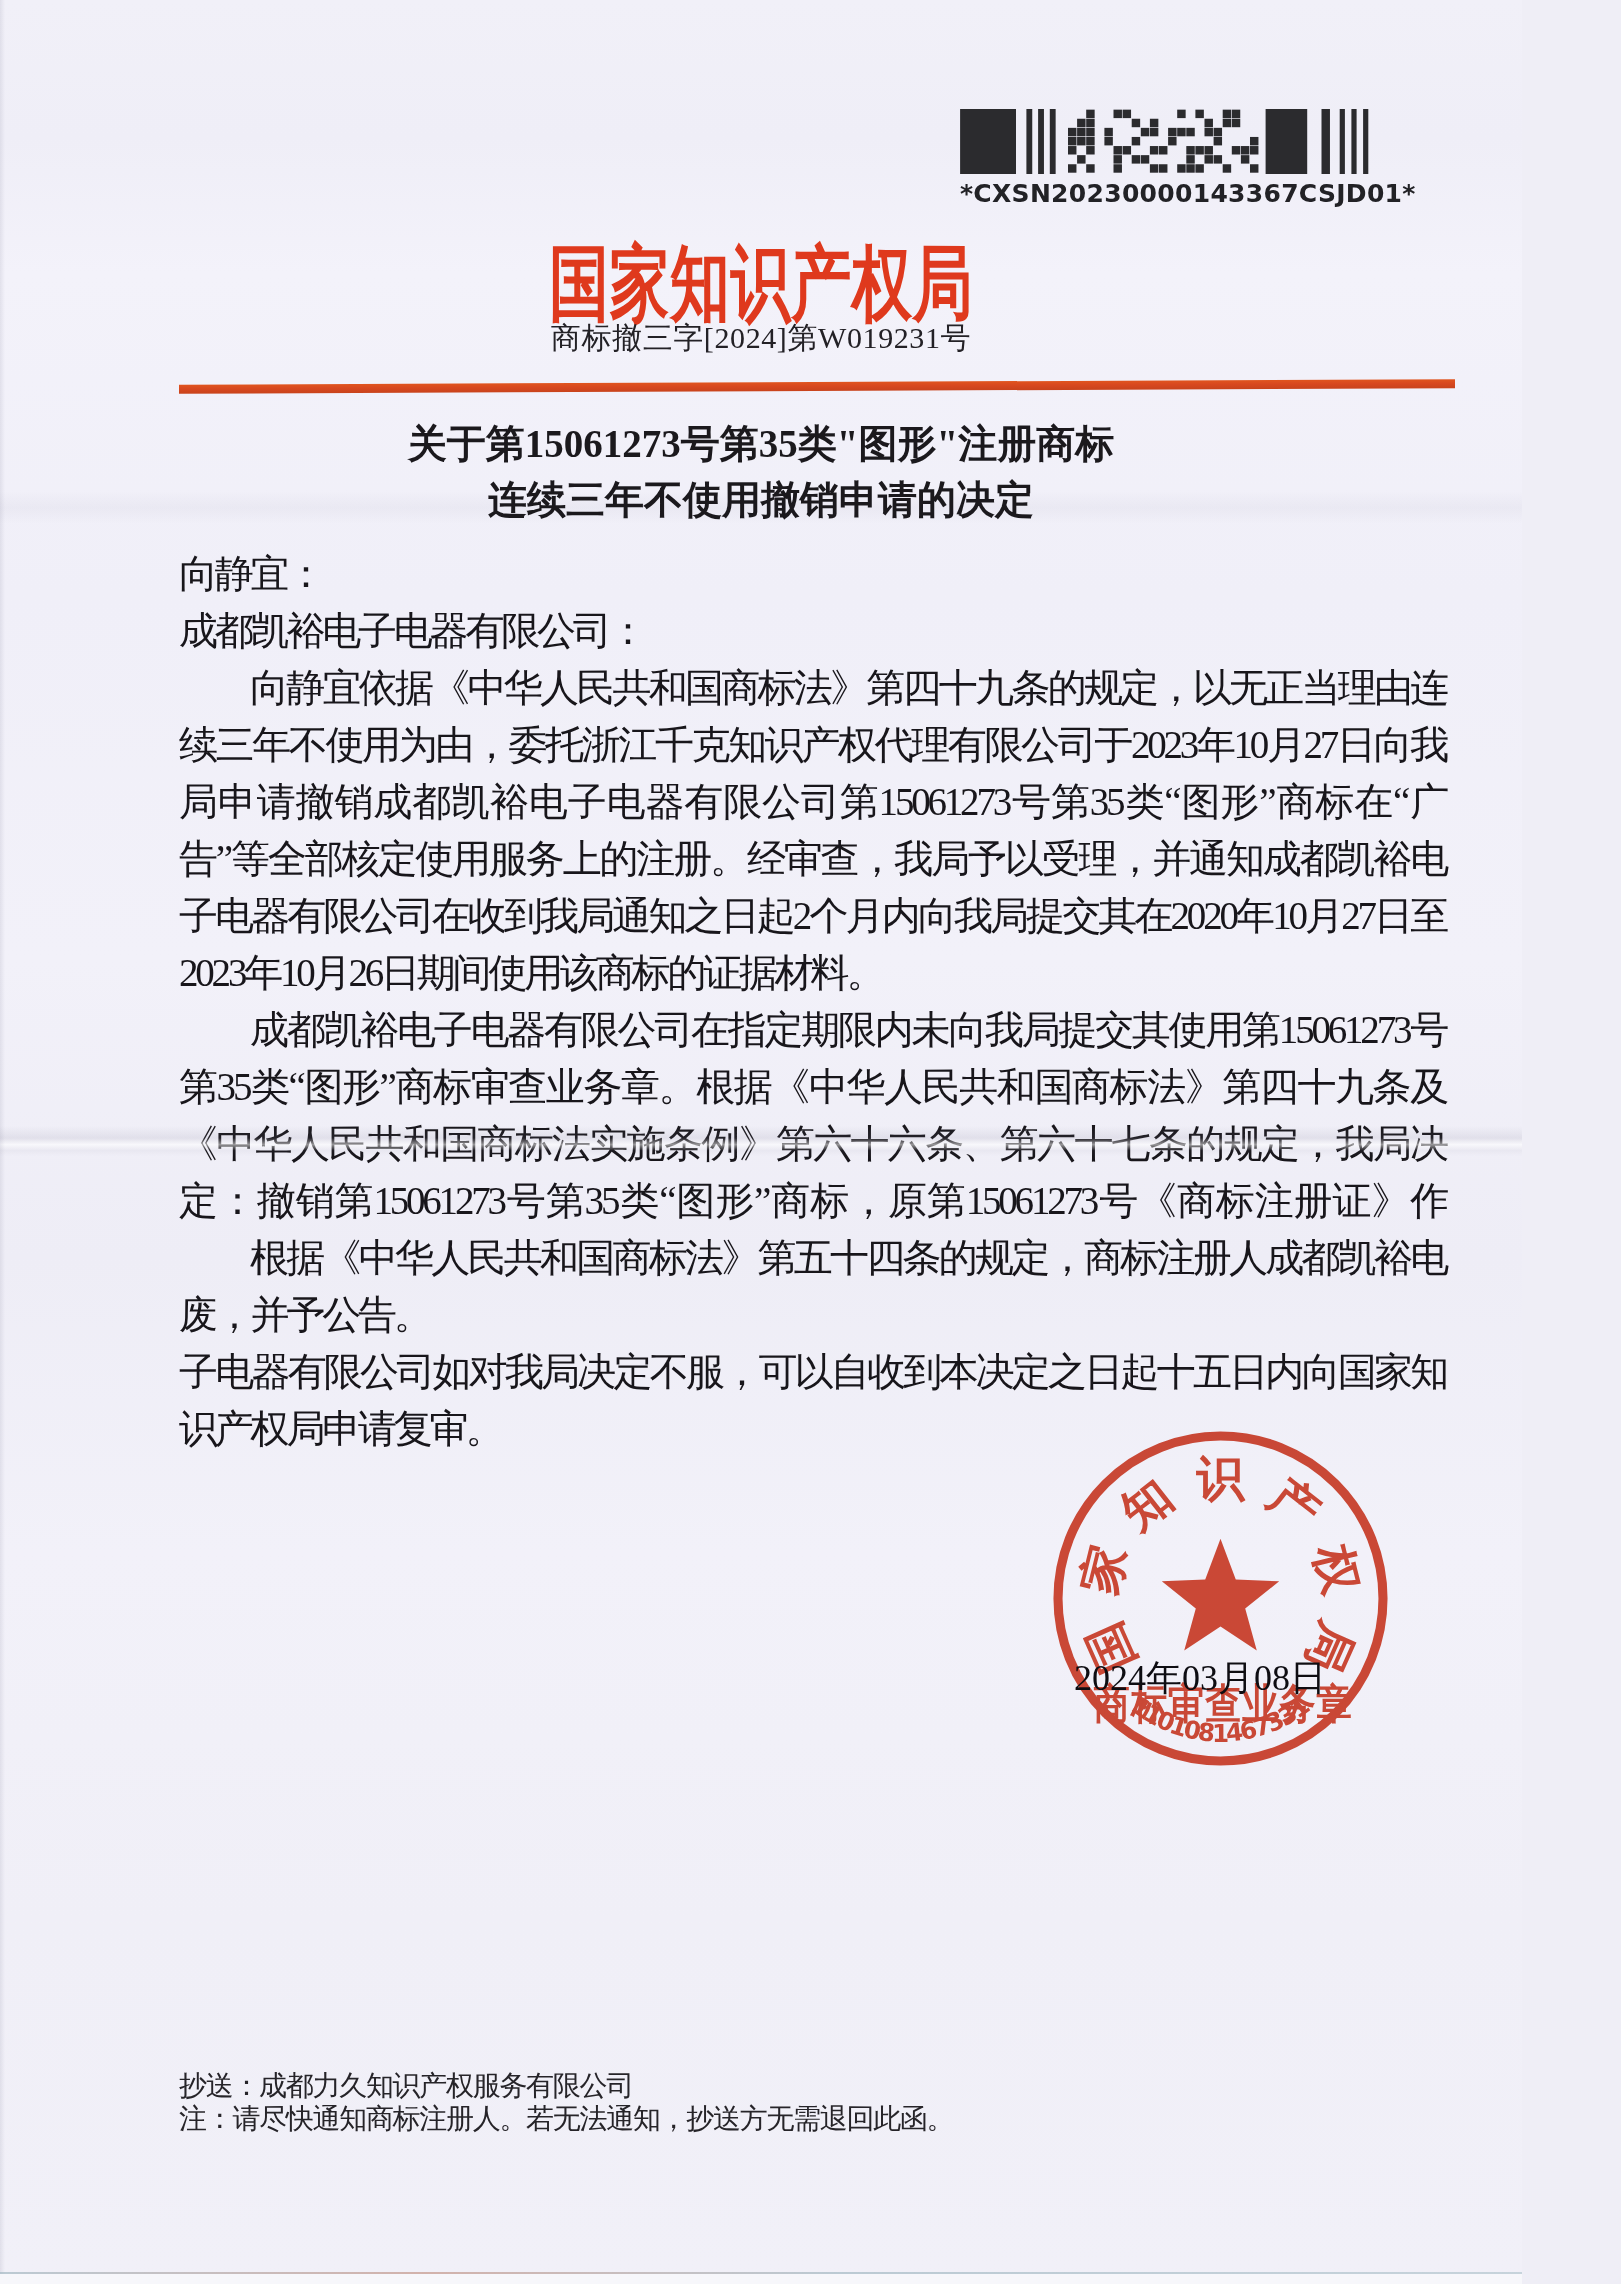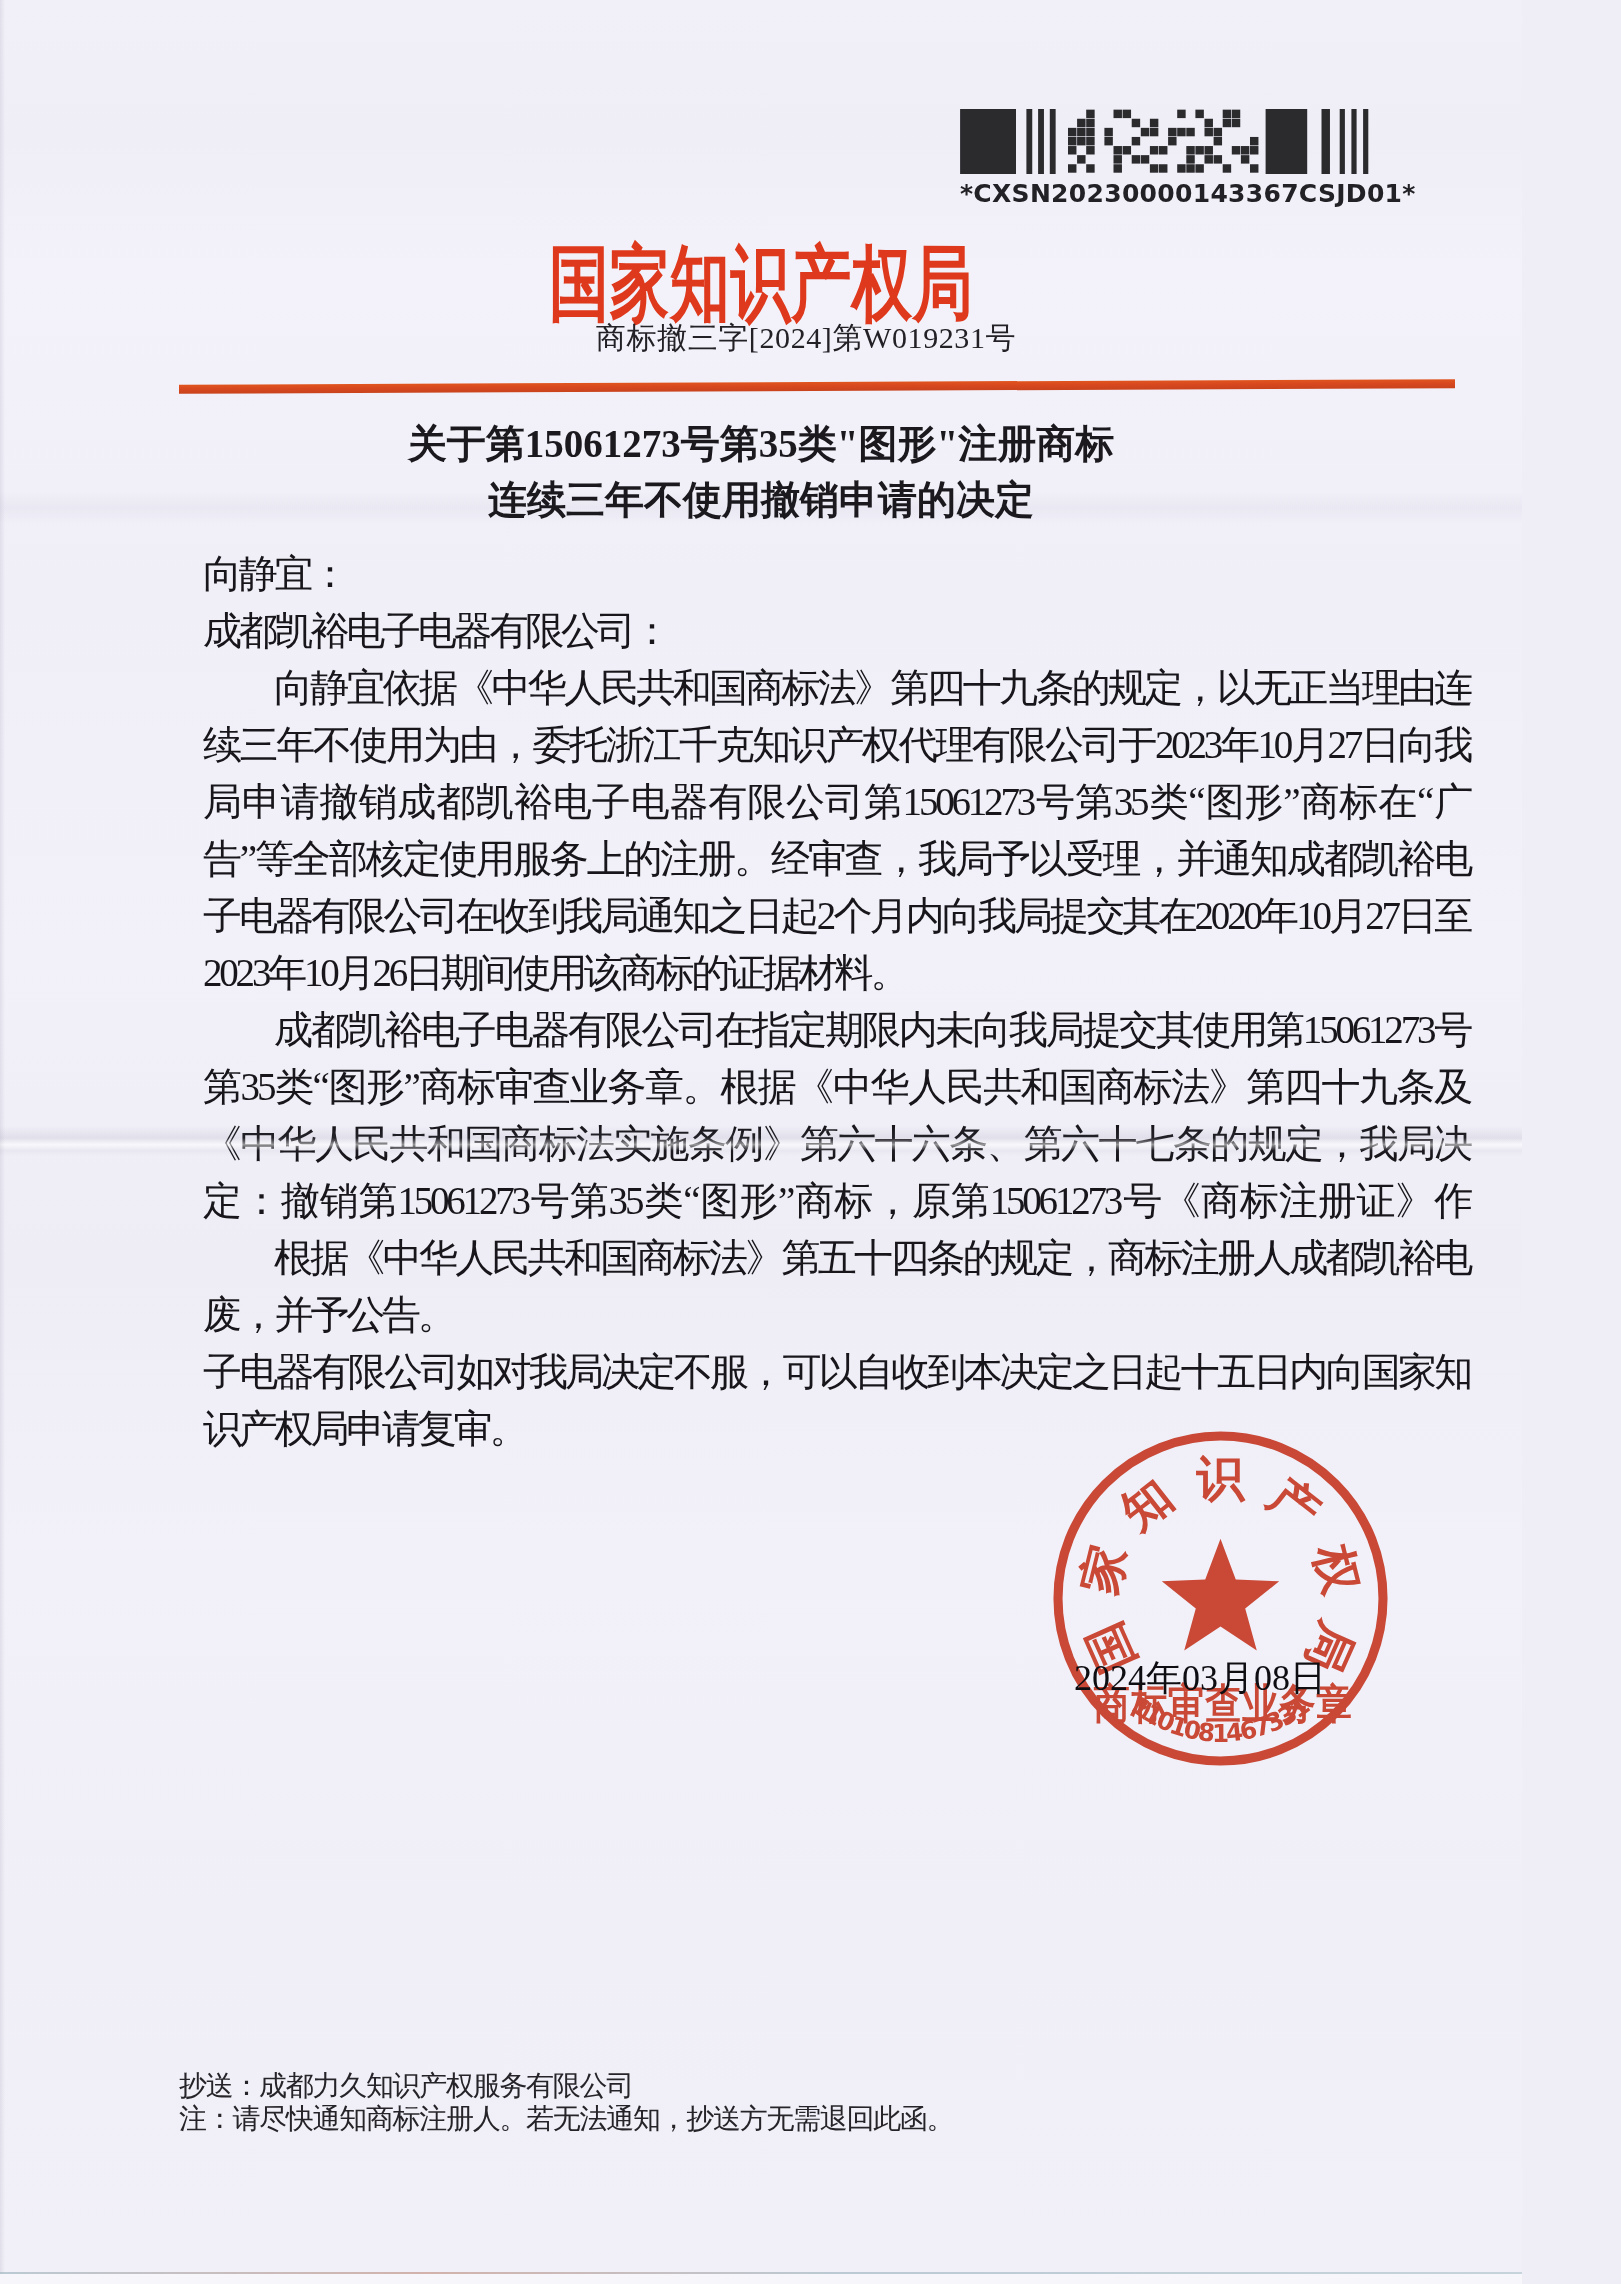--- a/index.html
+++ b/index.html
@@ -25,34 +25,34 @@
   }
   
   .agency-title{
     position:absolute;left:0;top:229px;width:100%;text-align:center;
     font-size:60px;font-weight:700;color:var(--accent);
     transform:scaleY(1.38);transform-origin:center top;
     letter-spacing:0.6px;white-space:nowrap;
   }
   .doc-number{
     position:absolute;left:0;top:318px;width:100%;text-align:center;
-    font-size:30px;color:#232126;letter-spacing:0.6px;white-space:nowrap;margin-left:45px;
+    font-size:30px;color:#232126;letter-spacing:0.6px;white-space:nowrap;
   }
   .red-divider{
     position:absolute;left:179px;top:382px;width:1276px;height:9px;
     background:linear-gradient(180deg,#e0551f 0%,var(--divider) 45%,#c8431c 100%);
     transform:rotate(-0.25deg);
   }
   .decision-title{
     position:absolute;left:0;width:100%;text-align:center;
     font-size:39px;font-weight:700;color:#1b191d;letter-spacing:0;white-space:nowrap;
   }
   .dt1{top:417px;} .dt2{top:473px;}
   
-  .body-block{position:absolute;left:179px;top:545px;width:1267px;margin-left:24px;}
+  .body-block{position:absolute;left:179px;top:545px;width:1267px;}
   .bline{
     height:57px;line-height:57px;font-size:39px;letter-spacing:-3.2px;
     text-align:justify;text-align-last:justify;white-space:nowrap;color:#18161b;
   }
   .bline.end{text-align-last:left;}
   .bline.ind{text-indent:71px;}
   
   .stamp{
     position:absolute;left:1045px;top:1423px;width:351px;height:351px;
     mix-blend-mode:multiply;opacity:.93;

